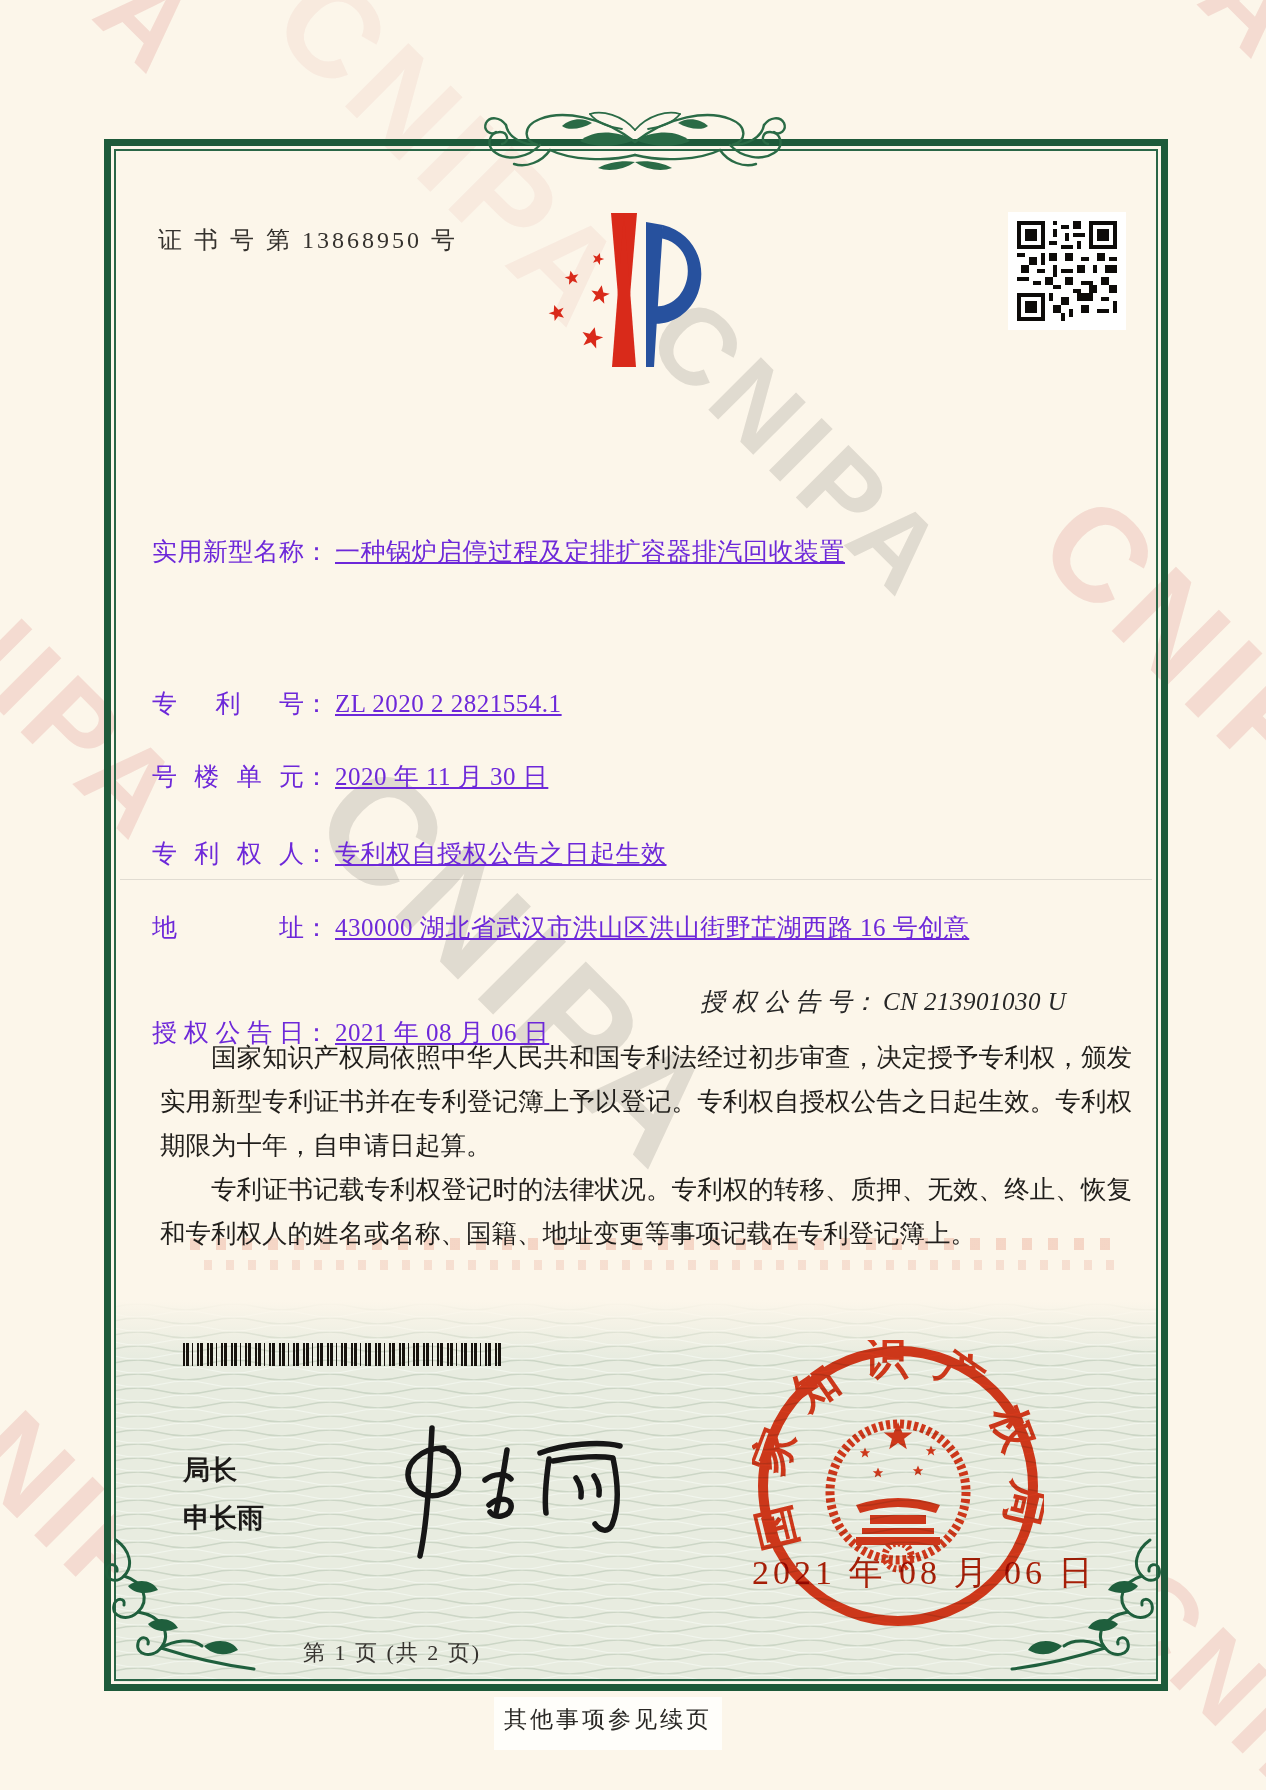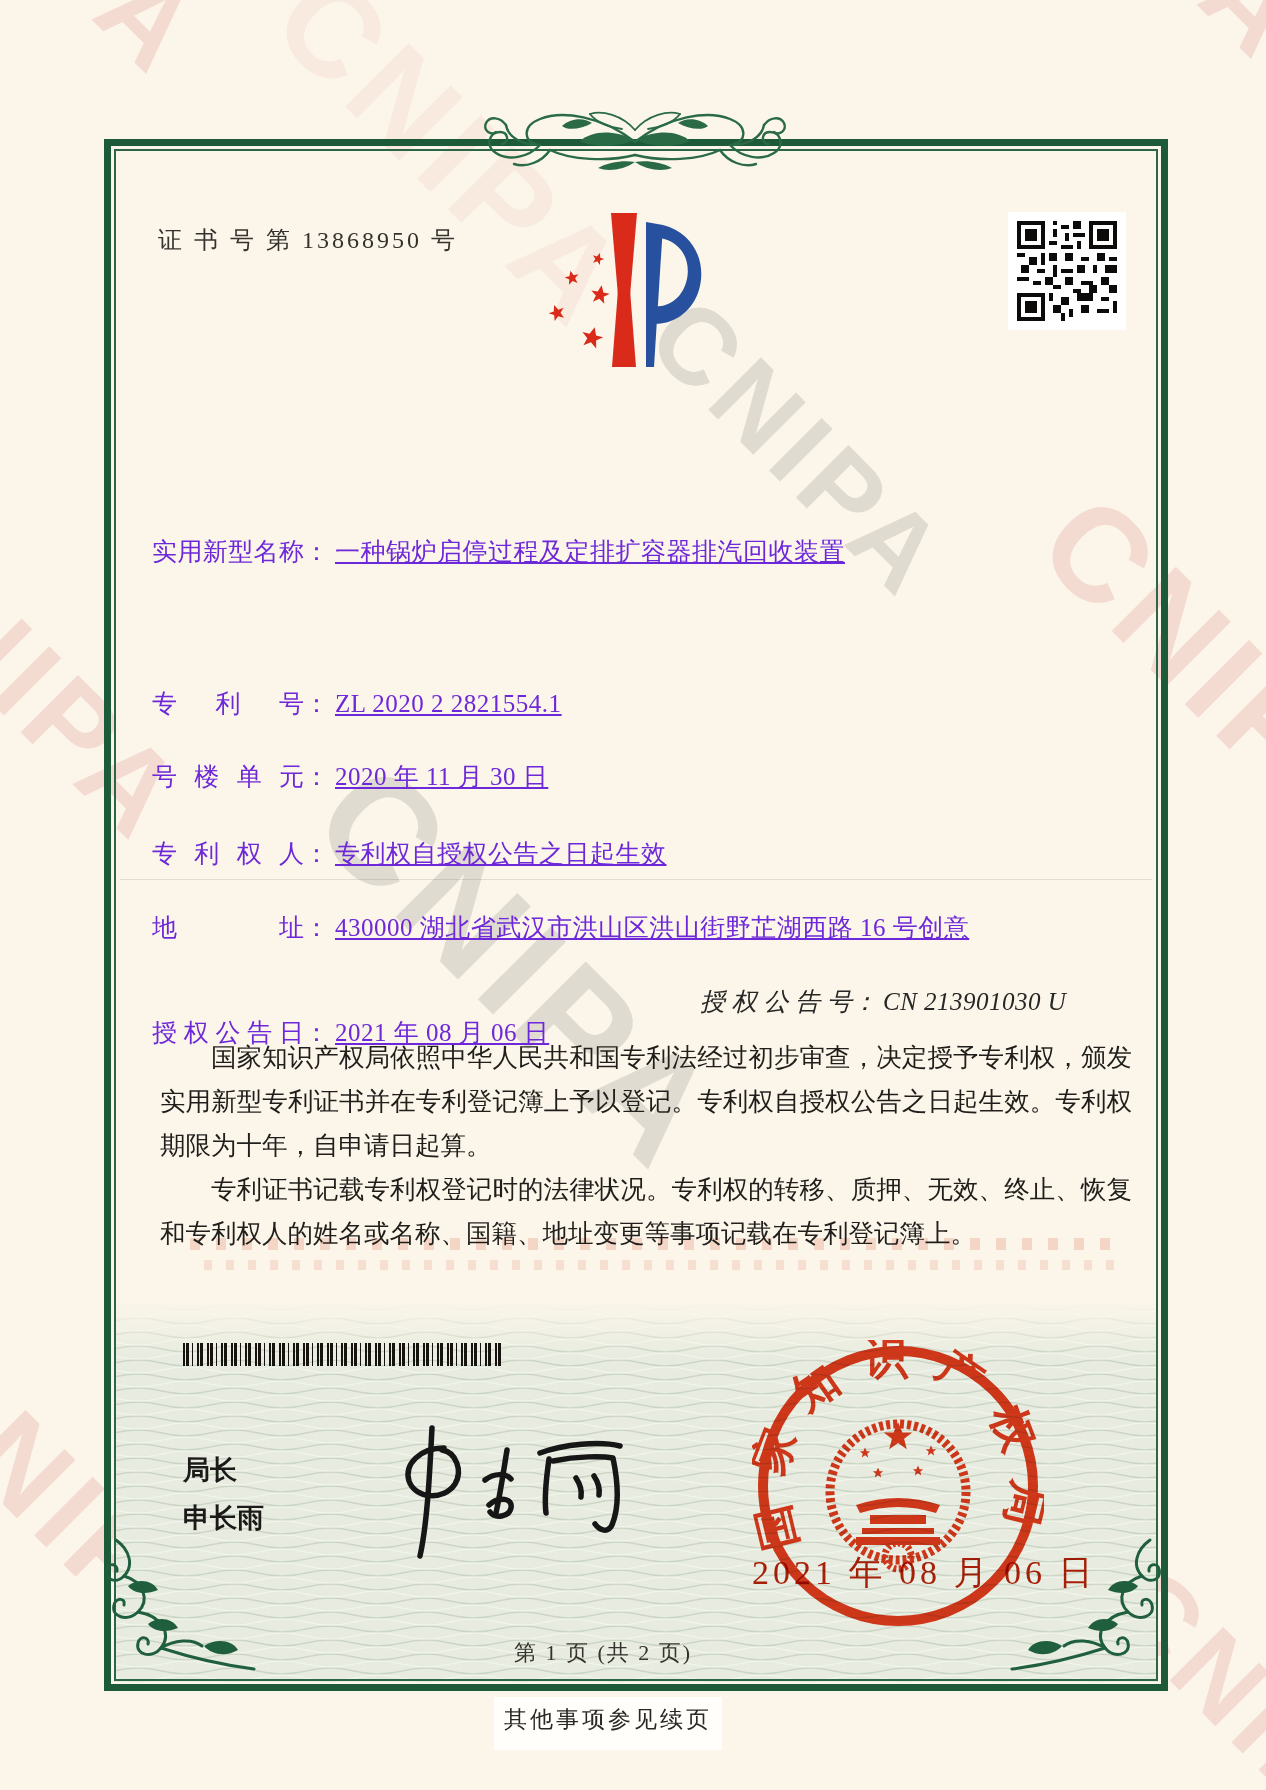--- a/index.html
+++ b/index.html
@@ -63,21 +63,21 @@
   .sig-name{position:absolute;left:183px;top:1500px;font-size:27px;font-weight:bold;
     font-family:"Liberation Sans","DejaVu Sans",sans-serif;color:#1c1a18;z-index:4;}
   .sig-hand{position:absolute;left:362px;top:1420px;z-index:4;}
   
   .seal{position:absolute;left:752px;top:1340px;width:292px;height:292px;z-index:5;
         mix-blend-mode:multiply;opacity:0.95;}
   .seal-date{position:absolute;left:752px;top:1550px;width:292px;text-align:center;
         font-size:34px;letter-spacing:4px;color:#b72108;z-index:6;
         mix-blend-mode:multiply;white-space:nowrap;}
   
-  .page-info{position:absolute;left:303px;top:1638px;width:600px;text-align:center;
+  .page-info{position:absolute;left:303px;top:1638px;width:600px;
         font-size:22px;letter-spacing:2px;color:#35322e;z-index:4;}
   .note-box{position:absolute;left:494px;top:1697px;width:228px;height:53px;
         background:#fffefa;z-index:4;text-align:center;line-height:46px;
         font-size:23px;letter-spacing:3px;color:#2a2825;}
   
   .orn{position:absolute;z-index:3;pointer-events:none;}
 </style>
 </head>
 <body>
 

